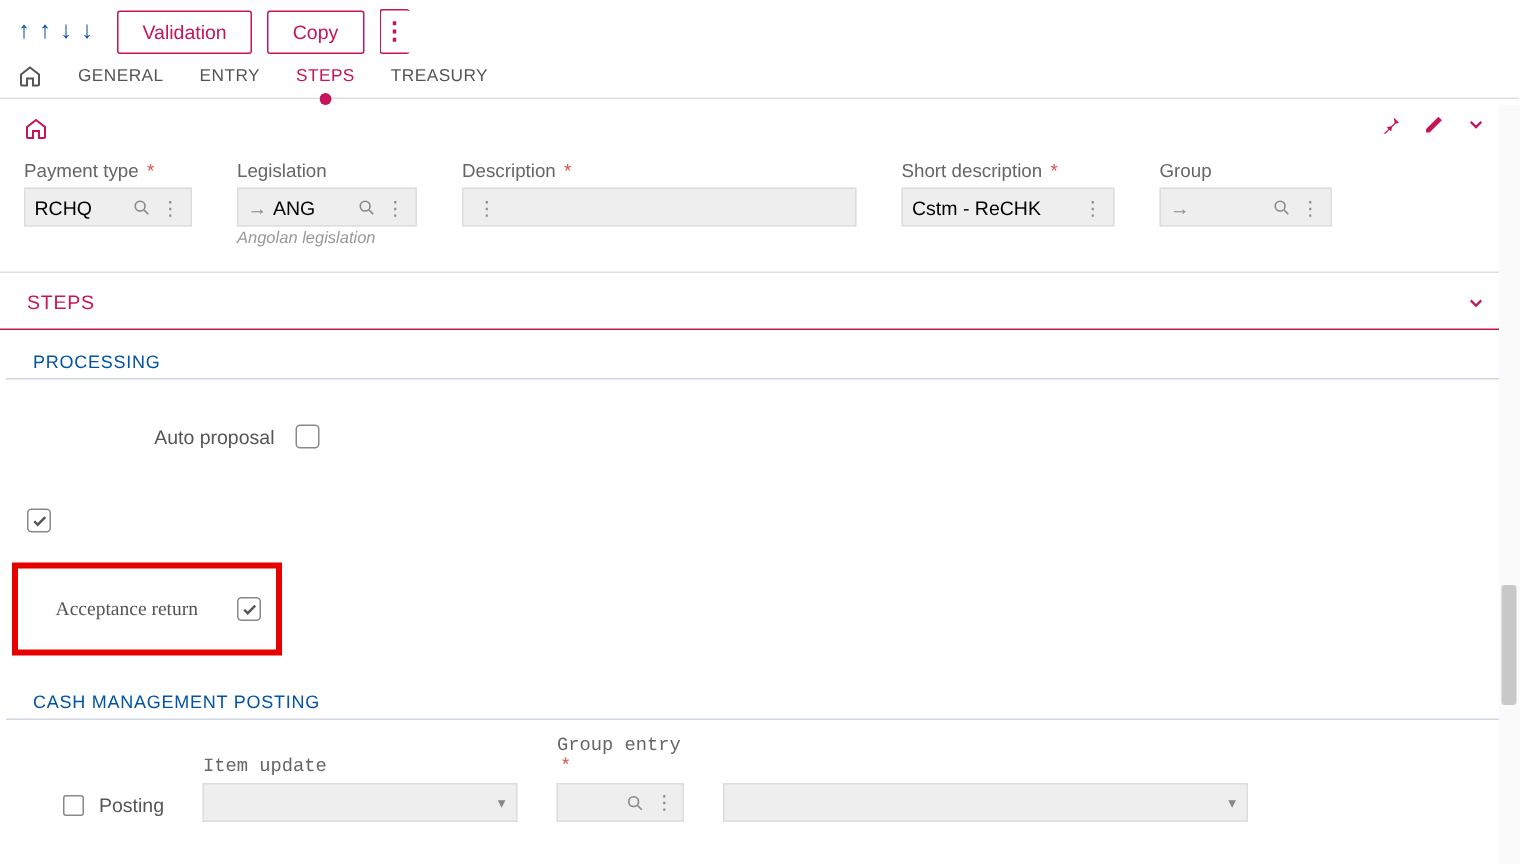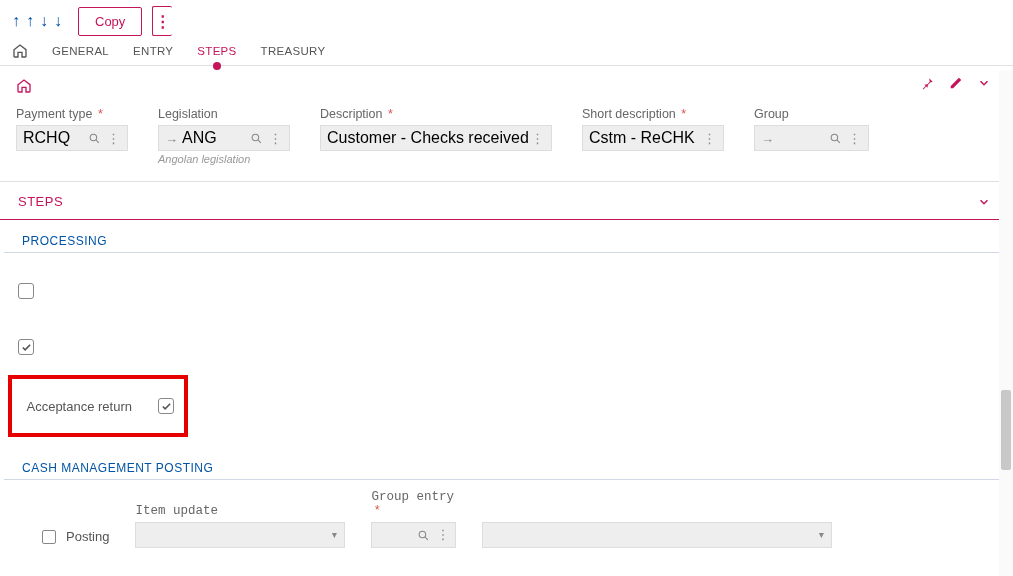--- a/index.html
+++ b/index.html
@@ -169,21 +169,21 @@
     display: flex;
     align-items: center;
     background: #eeeeee;
     border: 1px solid #ddd;
     height: 26px;
     padding: 0 4px 0 6px;
   }
   .field-input input {
     border: none;
     background: transparent;
-    font-size: 16px;
+    font-size: 13px;
     flex: 1;
     outline: none;
     min-width: 0;
   }
   .field-input .arrow-in {
     color: #888;
     margin-right: 4px;
     font-size: 13px;
   }
   .field-input .search-icon, .field-input .more-icon {
@@ -248,20 +248,21 @@
   }
 
   .highlight-box {
     border: 4px solid #e60000;
     padding: 6px 10px;
     margin-left: -10px;
     display: inline-flex;
     align-items: center;
     gap: 16px;
     height: 62px;
+    font-family: Liberation Serif, serif;
   }
   .highlight-box .chk-label {
     width: auto;
     padding-left: 4px;
     padding-right: 0;
   }
 
   
   .cash-row {
     display: flex;
@@ -328,20 +329,21 @@
 <body>
 
 <div class="header">
   <div class="nav-arrows">
     <span class="nav-arrow">↑</span>
     <span class="nav-arrow">↑</span>
     <span class="nav-arrow">↓</span>
     <span class="nav-arrow">↓</span>
   </div>
   <div class="header-actions">
+    <button class="btn-outline">Validation</button>
     <button class="btn-outline">Copy</button>
     <div class="btn-more">⋮</div>
   </div>
 </div>
 
 <div class="tabs">
   <span class="tab-home">
     <svg width="16" height="16" viewBox="0 0 24 24" fill="none" stroke="#555" stroke-width="2">
         <path d="M3 10l9-7 9 7v10a1 1 0 0 1-1 1h-5v-7h-6v7H4a1 1 0 0 1-1-1z"></path>
       </svg>
@@ -386,40 +388,39 @@
           <span class="search-icon">
             <svg width="13" height="13" viewBox="0 0 24 24" fill="none" stroke="#888" stroke-width="2">
                 <circle cx="10" cy="10" r="6"></circle>
                 <path d="M20 20l-5-5"></path>
               </svg>
           </span>
           <span class="more-icon">⋮</span>
         </div>
       </div>
 
-      <div class="field" style="width:132px">
+      <div class="field" style="width:120px">
         <div class="field-label">Legislation</div>
         <div class="field-input">
           <span class="arrow-in">→</span>
           <input value="ANG" style="">
           <span class="search-icon">
             <svg width="13" height="13" viewBox="0 0 24 24" fill="none" stroke="#888" stroke-width="2">
                 <circle cx="10" cy="10" r="6"></circle>
                 <path d="M20 20l-5-5"></path>
               </svg>
           </span>
           <span class="more-icon">⋮</span>
         </div>
         <div class="field-help">Angolan legislation</div>
       </div>
 
-      <div class="field" style="width:232px">
+      <div class="field" style="width:263px">
         <div class="field-label"><span>Description</span> <span class="req">*</span></div>
         <div class="field-input">
-          <input value="Customer - Checks received" style="">
           <span class="more-icon">⋮</span>
         </div>
       </div>
 
       <div class="field" style="width:142px">
         <div class="field-label"><span>Short description</span> <span class="req">*</span></div>
         <div class="field-input">
           <input value="Cstm - ReCHK" style="">
           <span class="more-icon">⋮</span>
         </div>
@@ -448,20 +449,21 @@
       <svg width="14" height="14" viewBox="0 0 24 24" fill="none" stroke="#c5145a" stroke-width="2.5">
           <path d="M6 9l6 6 6-6"></path>
         </svg>
     </span>
   </div>
 
   <div class="subsection-title">PROCESSING</div>
 
   <div class="check-rows">
     <div class="check-row">
+      <div class="chk-label">Auto proposal</div>
       <div class="chk"></div>
     </div>
     <div class="check-row">
       <div class="chk">
         <svg width="11" height="11" viewBox="0 0 24 24" fill="none" stroke="#555" stroke-width="3.5">
             <path d="M4 12l5 5L20 6"></path>
           </svg>
       </div>
     </div>
     <div class="check-row" style="padding:0">

